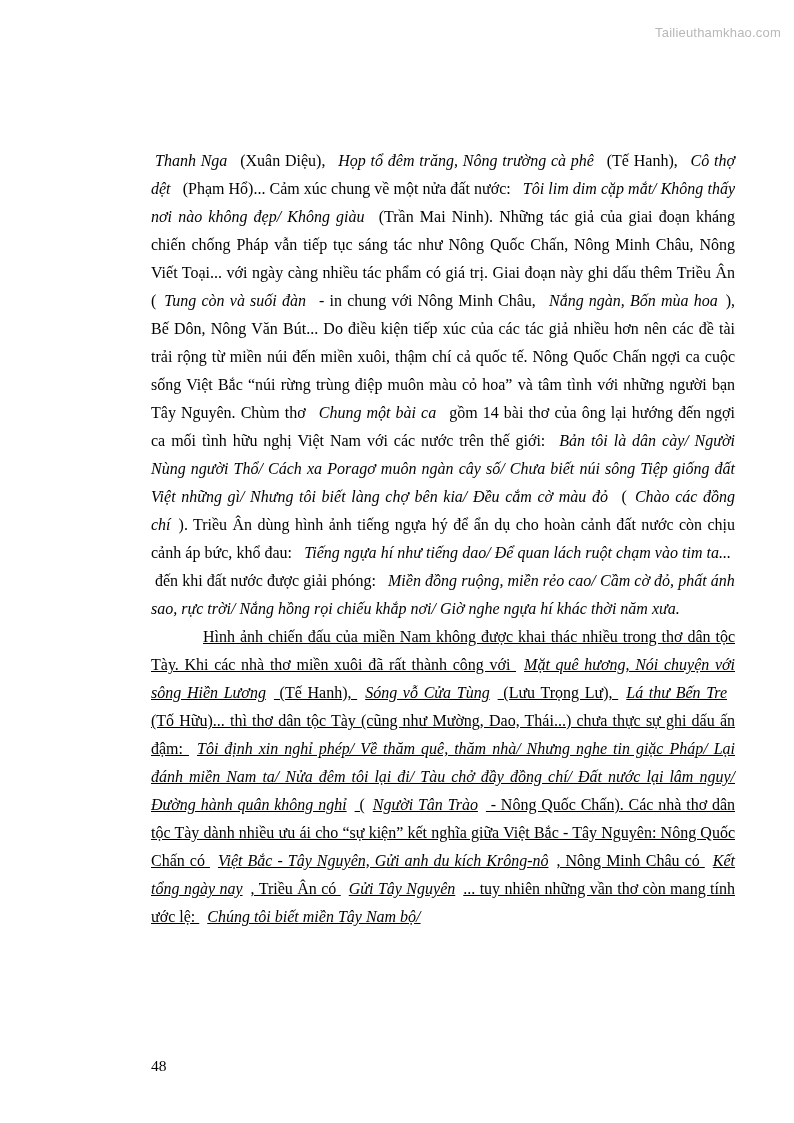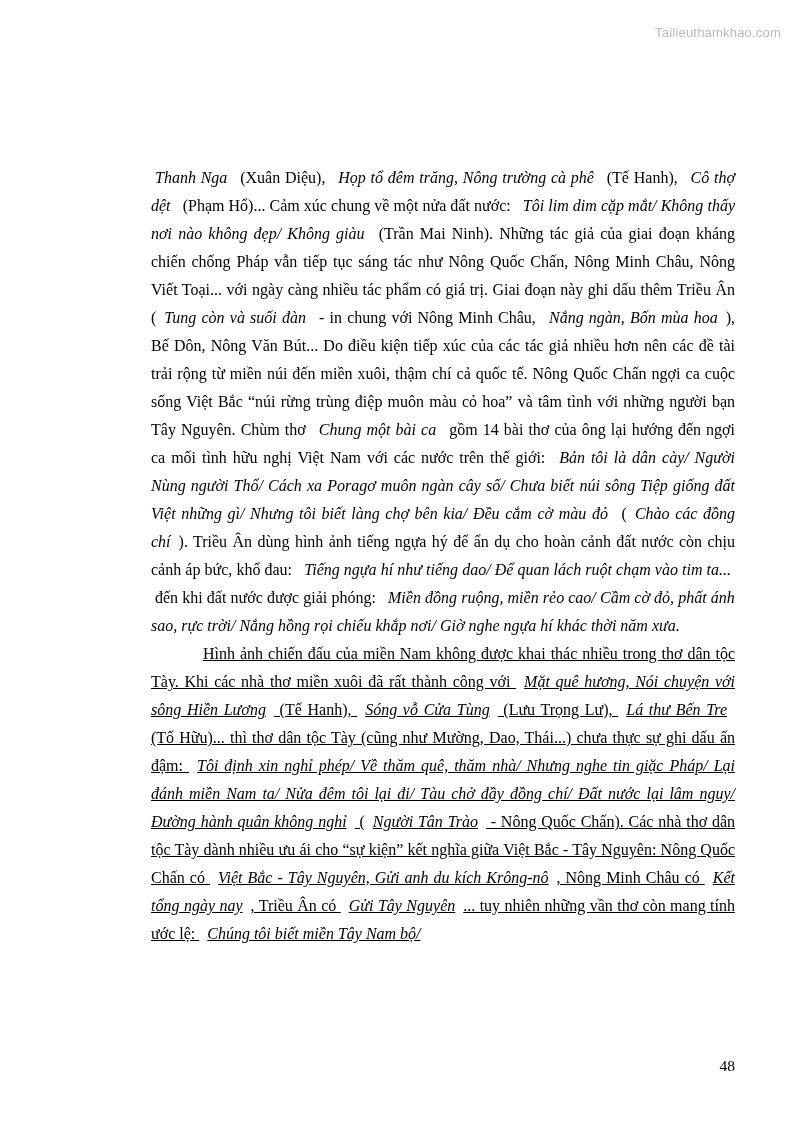--- a/index.html
+++ b/index.html
@@ -22,35 +22,35 @@
     top: 9px;
     right: 13px;
     font-family: "Liberation Sans", sans-serif;
     font-size: 13px;
     color: #b8b8b8;
     letter-spacing: 0.2px;
   }
   .content {
     position: absolute;
     left: 135px;
-    top: 148px;
+    top: 131px;
     width: 584px;
     font-size: 16px;
     line-height: 28px;
     text-align: justify;
   }
   .para { margin: 0; }
   .para.indent { text-indent: 48px; text-decoration: underline; }
   .it { font-style: italic; }
   .page-number {
     position: absolute;
     top: 1041px;
     left: 135px;
     width: 584px;
-    text-align: right;
+    text-align: left;
     font-size: 15.5px;
     color: #000000;
   }
 </style>
 </head>
 <body>
 
 <div class="page">
   <div class="watermark">Tailieuthamkhao.com</div>
 

